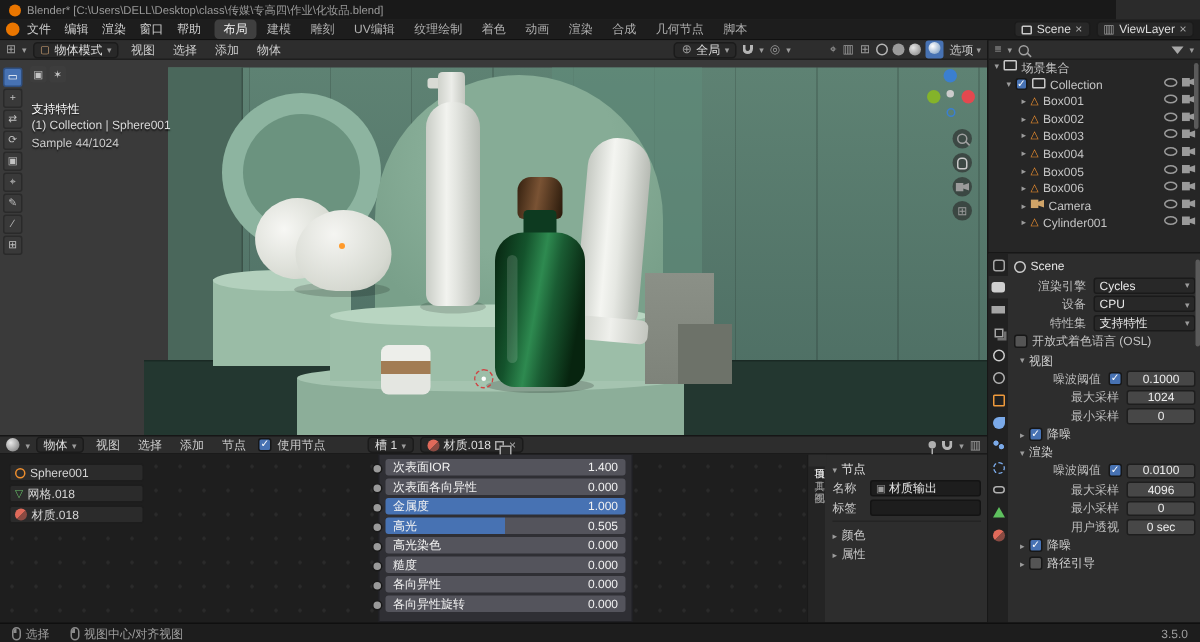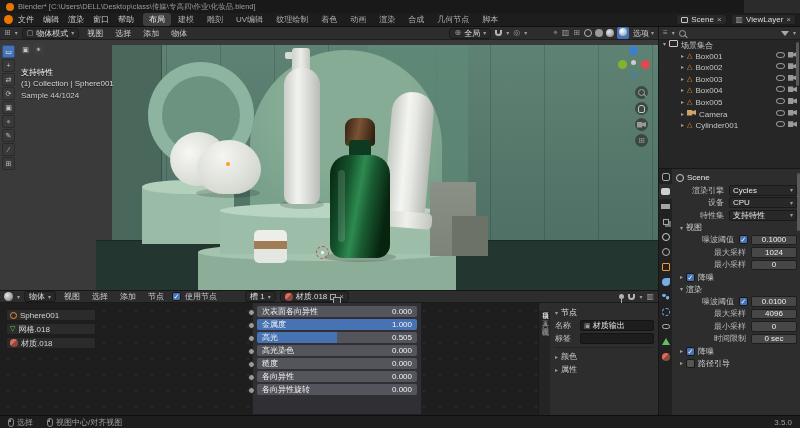--- a/index.html
+++ b/index.html
@@ -307,20 +307,24 @@
         <span class="g g-tri-gr"></span>
         <span>网格.018</span>
       </div>
       <div class="bcrow">
         <span class="i-mat"></span>
         <span>材质.018</span>
       </div>
     </div>
     <div id="node">
       <div class="nrow">
+        <span>次表面IOR</span>
+        <span>1.400</span>
+      </div>
+      <div class="nrow">
         <span>次表面各向异性</span>
         <span>0.000</span>
       </div>
       <div class="nrow on-full">
         <span>金属度</span>
         <span>1.000</span>
       </div>
       <div class="nrow on-half">
         <span>高光</span>
         <span>0.505</span>
@@ -385,20 +389,30 @@
     <span class="i-search"></span>
     <span class="sp"></span>
     <span class="i-funnel"></span>
     <span class="g g-dn"></span>
   </div>
   <div class="olrow" style="padding-left:4px">
     <span class="g g-dn"></span>
     <span class="i-coll"></span>
     <span>场景集合</span>
   </div>
+  <div class="olrow" style="padding-left:12px">
+    <span class="g g-dn"></span>
+    <span class="cb on" style="width:8px;height:8px"></span>
+    <span class="i-coll"></span>
+    <span>Collection</span>
+    <span class="rt">
+        <span class="i-eye"></span>
+        <span class="i-cam2"></span>
+      </span>
+  </div>
   <div class="olrow" style="padding-left:22px">
     <span class="g g-rt"></span>
       <span class="g g-tri-or"></span>
     <span>Box001</span>
     <span class="rt">
         <span class="i-eye"></span>
         <span class="i-cam2"></span>
       </span>
   </div>
   <div class="olrow" style="padding-left:22px">
@@ -425,20 +439,29 @@
     <span>Box004</span>
     <span class="rt">
         <span class="i-eye"></span>
         <span class="i-cam2"></span>
       </span>
   </div>
   <div class="olrow" style="padding-left:22px">
     <span class="g g-rt"></span>
       <span class="g g-tri-or"></span>
     <span>Box005</span>
+    <span class="rt">
+        <span class="i-eye"></span>
+        <span class="i-cam2"></span>
+      </span>
+  </div>
+  <div class="olrow" style="padding-left:22px">
+    <span class="g g-rt"></span>
+      <span class="g g-tri-or"></span>
+    <span>Box006</span>
     <span class="rt">
         <span class="i-eye"></span>
         <span class="i-cam2"></span>
       </span>
   </div>
   <div class="olrow" style="padding-left:22px">
     <span class="g g-rt"></span>
       <span class="i-cam2" style="background:#d0a468"></span>
     <span>Camera</span>
     <span class="rt">
@@ -519,20 +542,24 @@
         <span class="g g-dn"></span>
       </span>
     </div>
     <div class="prow">
       <span class="plabel">特性集</span>
       <span class="dd">
         <span>支持特性</span>
         <span class="g g-dn"></span>
       </span>
     </div>
+    <div class="prow">
+      <span class="cb"></span>
+      <span style="color:#c5c5c5;white-space:nowrap;overflow:hidden">开放式着色语言 (OSL)</span>
+    </div>
     <div class="psub">
       <span class="g g-dn"></span>
       <span>视图</span>
     </div>
     <div class="prow">
       <span class="plabel">噪波阈值</span>
       <span class="cb on"></span>
       <span class="num">0.1000</span>
     </div>
     <div class="prow">
@@ -559,21 +586,21 @@
     </div>
     <div class="prow">
       <span class="plabel">最大采样</span>
       <span class="num">4096</span>
     </div>
     <div class="prow">
       <span class="plabel">最小采样</span>
       <span class="num">0</span>
     </div>
     <div class="prow">
-      <span class="plabel">时间限制</span>
+      <span class="plabel">用户透视</span>
       <span class="num">0 sec</span>
     </div>
     <div class="psub">
       <span class="g g-rt"></span>
       <span class="cb on"></span>
       <span>降噪</span>
     </div>
     <div class="psub">
       <span class="g g-rt"></span>
       <span class="cb"></span>

